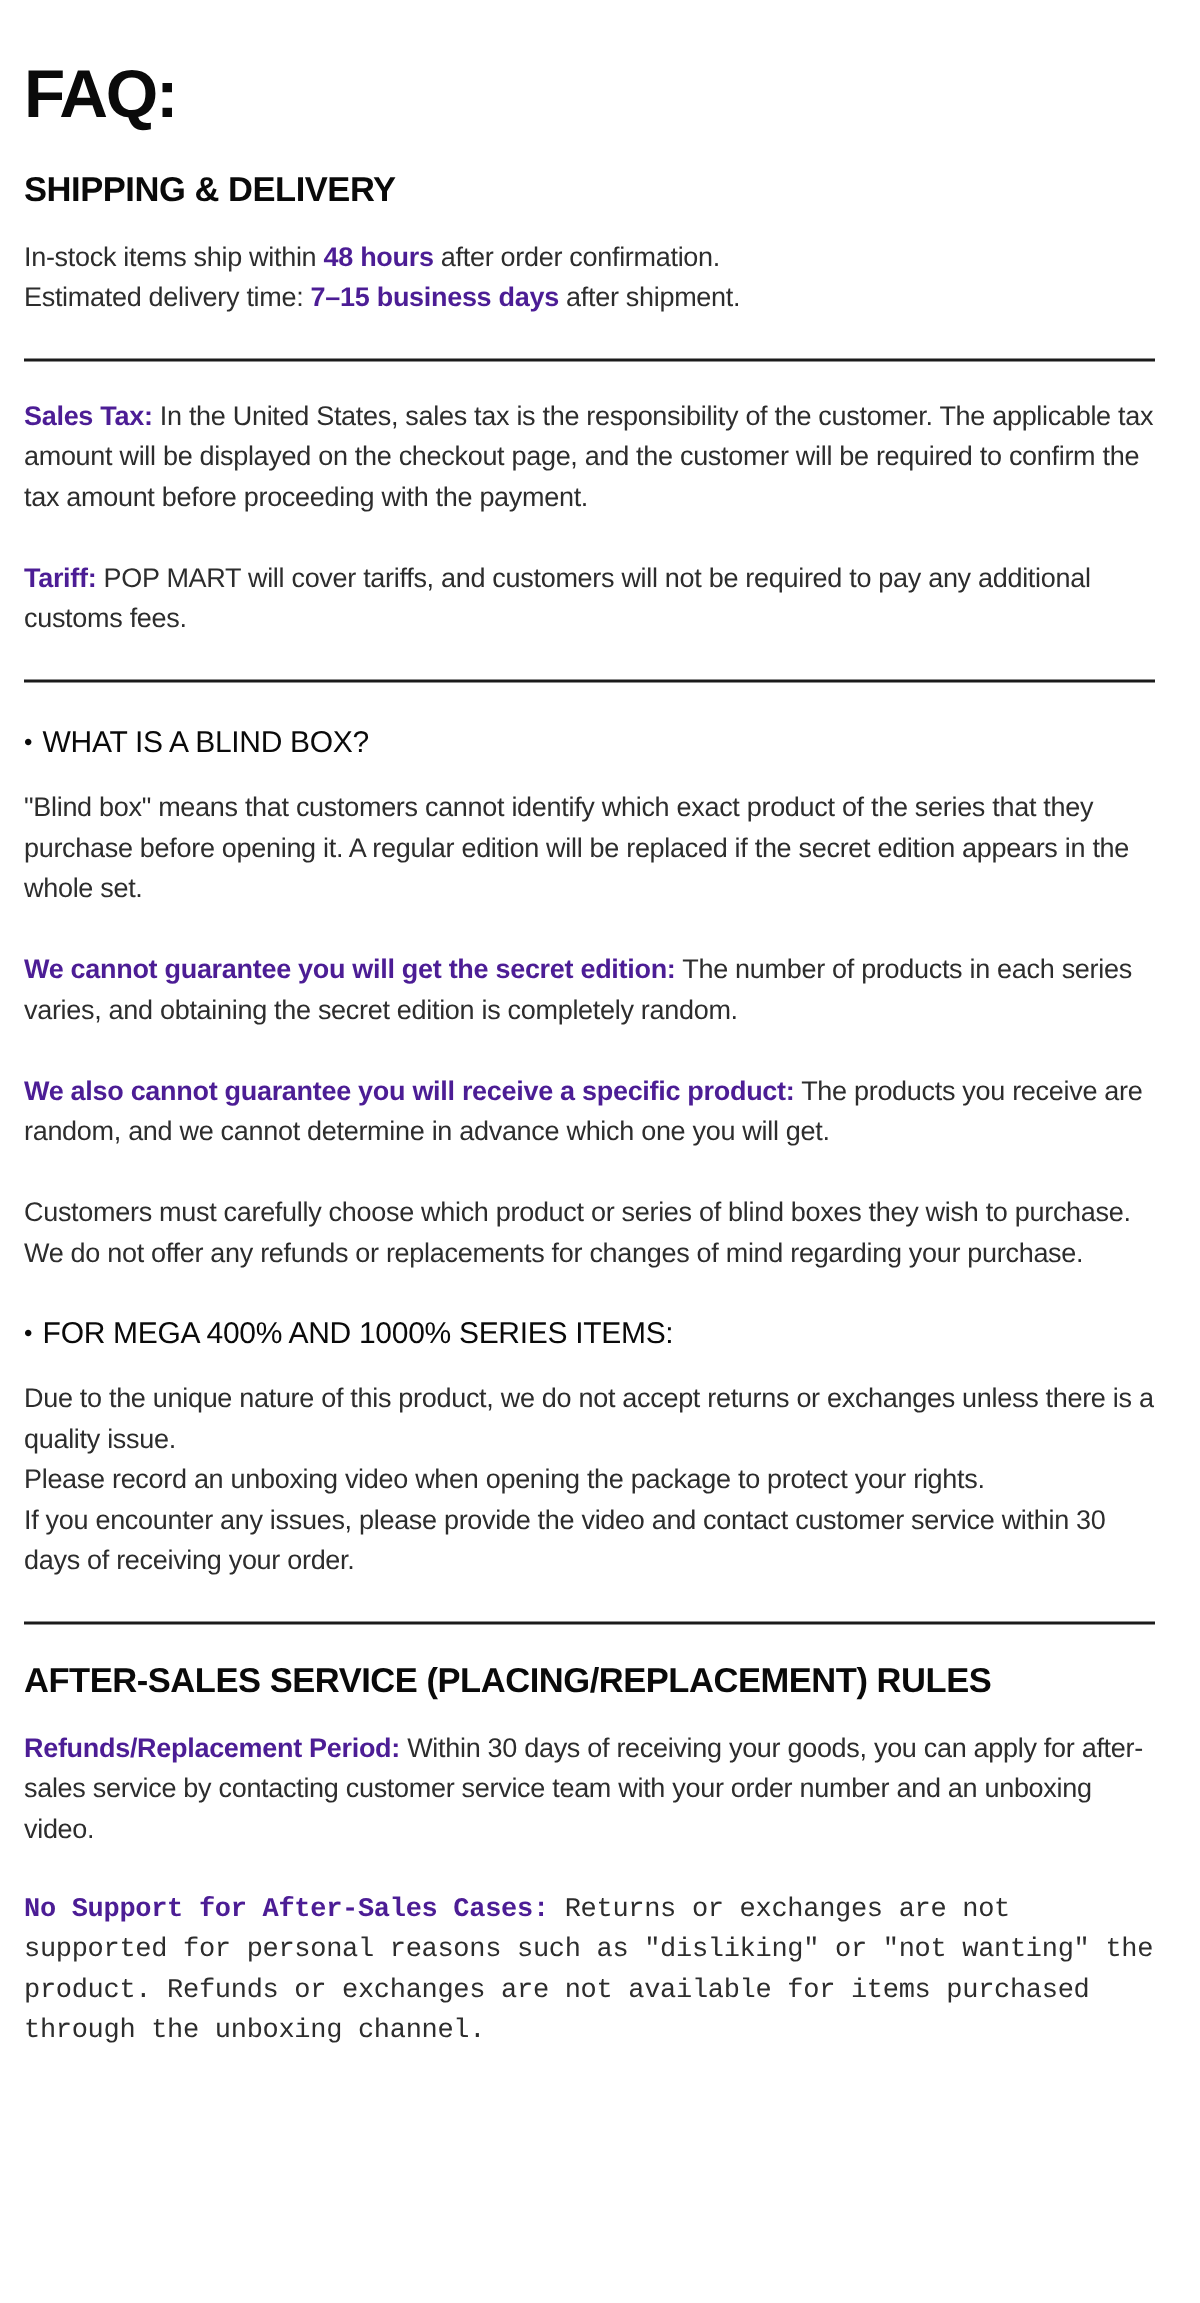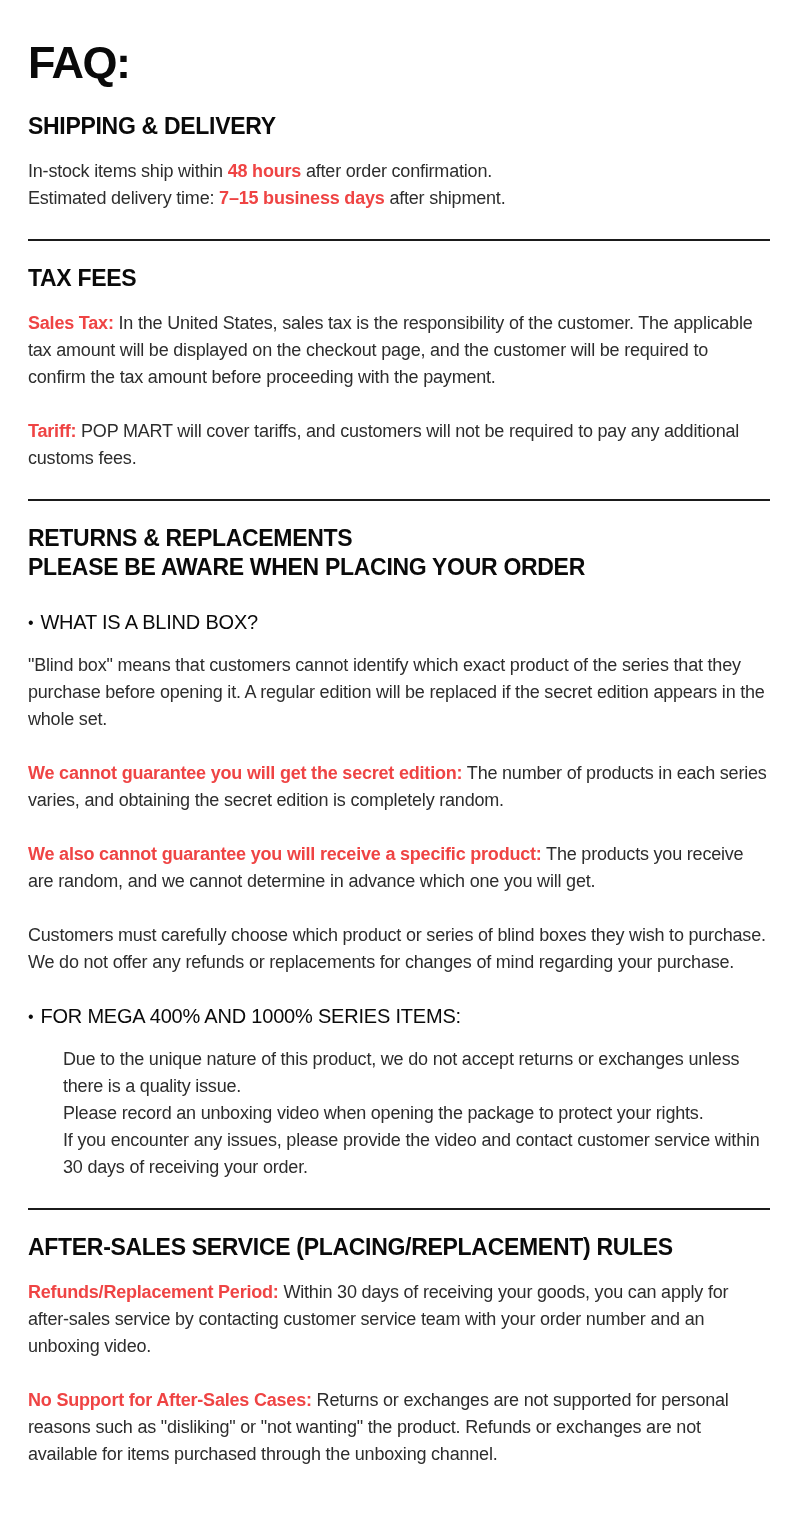--- a/index.html
+++ b/index.html
@@ -13,21 +13,21 @@
     overflow: hidden;
     box-sizing: border-box;
     font-family: "Liberation Sans", sans-serif;
     color: #2d2d2d;
     -webkit-font-smoothing: antialiased;
   }
   .page {
     box-sizing: border-box;
     width: 800px;
     height: 1535px;
-    padding: 40px 30px 30px 28px;
+    padding: 40px 30px 30px 16px;
   }
   .page-title {
     font-size: 45px;
     line-height: 46px;
     font-weight: bold;
     letter-spacing: -1.5px;
     color: #0a0a0a;
     margin: 0 0 26px 0;
   }
   .section-heading {
@@ -54,58 +54,53 @@
   }
   .body-para {
     font-size: 18px;
     line-height: 27px;
     letter-spacing: -0.2px;
     margin: 0 0 27px 0;
     color: #2d2d2d;
   }
   .body-para b {
     font-weight: bold;
-    color: #ef4444;
+    color: #4c1d95;
   }
-  .body-para .para-line { display: block; margin-left: 35px; }
+  .body-para .para-line { display: block; }
   .divider {
     border: none;
     height: 2px;
     background: #1b1b1b;
     margin: 25px 0 23px 0;
   }
-  .last { margin-bottom: 0; }
+  .last { margin-bottom: 0; font-family: Liberation Mono, monospace; }
 </style>
 </head>
 <body>
 
 <div class="page">
 
   <h1 class="page-title">FAQ:</h1>
 
   <section>
     <h2 class="section-heading">SHIPPING &amp; DELIVERY</h2>
     <p class="body-para"><span>In-stock items ship within </span><b>48 hours</b><span> after order confirmation.</span><br><span>Estimated delivery time: </span><b>7–15 business days</b><span> after shipment.</span></p>
   </section>
 
   <hr class="divider">
 
   <section>
-    <h2 class="section-heading">TAX FEES</h2>
     <p class="body-para"><b>Sales Tax:</b><span> In the United States, sales tax is the responsibility of the customer. The applicable tax amount will be displayed on the checkout page, and the customer will be required to confirm the tax amount before proceeding with the payment.</span></p>
     <p class="body-para"><b>Tariff:</b><span> POP MART will cover tariffs, and customers will not be required to pay any additional customs fees.</span></p>
   </section>
 
   <hr class="divider">
 
   <section>
-    <h2 class="section-heading">
-        <span class="heading-line">RETURNS &amp; REPLACEMENTS</span>
-        <span class="heading-line">PLEASE BE AWARE WHEN PLACING YOUR ORDER</span>
-      </h2>
 
     <h3 class="bullet-heading"><span class="bullet">•</span><span>WHAT IS A BLIND BOX?</span></h3>
     <p class="body-para">"Blind box" means that customers cannot identify which exact product of the series that they purchase before opening it. A regular edition will be replaced if the secret edition appears in the whole set.</p>
 
     <p class="body-para"><b>We cannot guarantee you will get the secret edition:</b><span> The number of products in each series varies, and obtaining the secret edition is completely random.</span></p>
 
     <p class="body-para"><b>We also cannot guarantee you will receive a specific product:</b><span> The products you receive are random, and we cannot determine in advance which one you will get.</span></p>
 
     <p class="body-para">Customers must carefully choose which product or series of blind boxes they wish to purchase. We do not offer any refunds or replacements for changes of mind regarding your purchase.</p>
 

